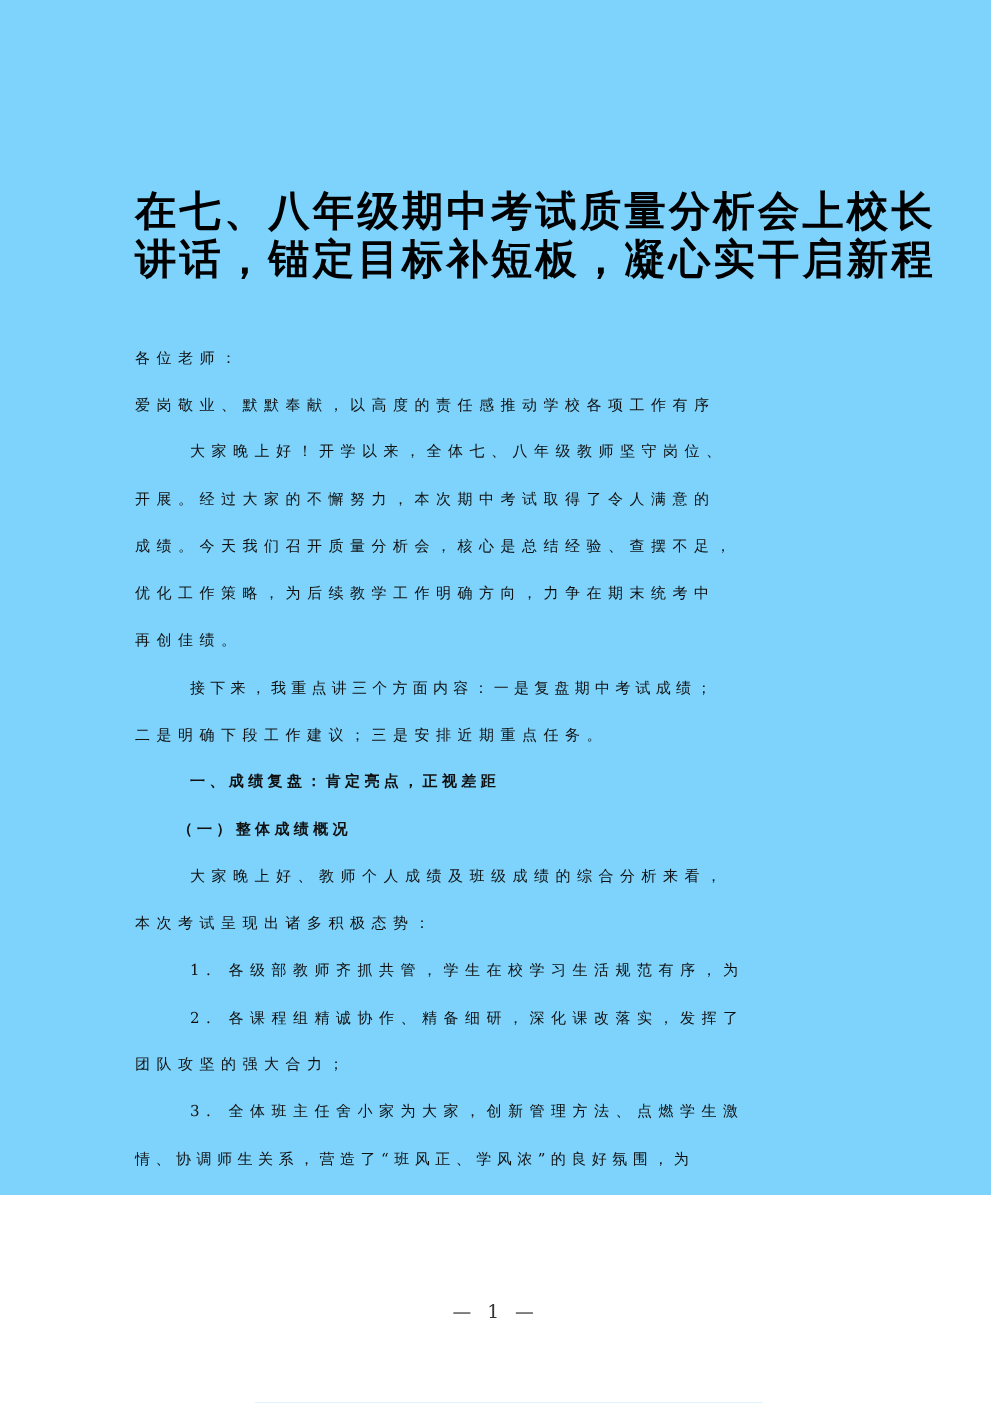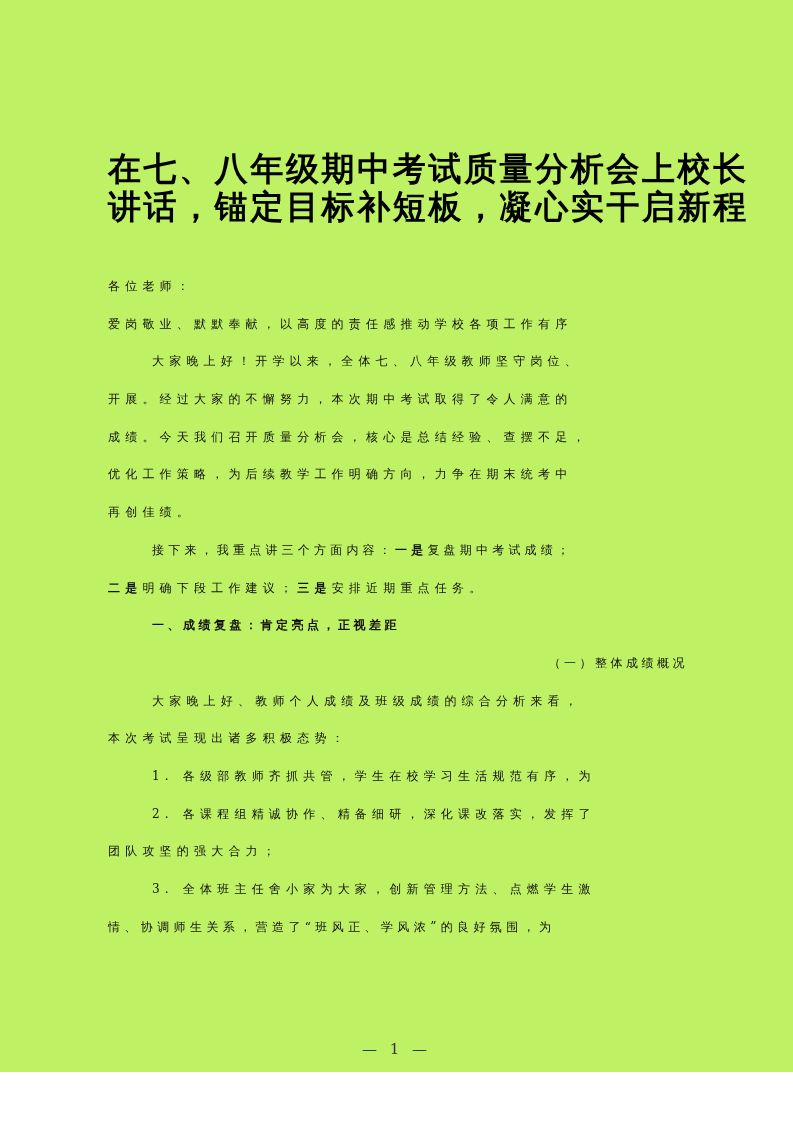--- a/index.html
+++ b/index.html
@@ -1,29 +1,29 @@
 <!DOCTYPE html>
 <html><head>
 <meta charset="utf-8">
 <style>
   html, body { margin: 0; padding: 0; background: #ffffff; }
   body { width: 793px; height: 1122px; position: relative; overflow: hidden;
          font-family: "DejaVu Serif", "Liberation Serif", serif; color: #111; }
-  .page { position: absolute; left: 0; top: 0; width: 793px; height: 1072px; background: #bef264; }
+  .page { position: absolute; left: 0; top: 0; width: 793px; height: 956px; background: #7dd3fc; }
   .title { position: absolute; left: 108px; top: 150px; width: 590px;
            font-family: "DejaVu Sans", "Liberation Sans", sans-serif; font-weight: bold;
            font-size: 33px; line-height: 38px; letter-spacing: 2.6px; color: #000; margin: 0; }
   .title div { white-space: nowrap; }
   .body { position: absolute; left: 108px; top: 268px; width: 580px; }
   .line { height: 37.7px; line-height: 37.7px; font-size: 12px; letter-spacing: 5.2px;
           white-space: nowrap; color: #111; }
   .indent { padding-left: 44px; }
   .h1 { font-family: "DejaVu Sans", "Liberation Sans", sans-serif; font-weight: bold; letter-spacing: 3.5px; }
-  .h2 { font-family: "DejaVu Sans", "Liberation Sans", sans-serif; font-weight: normal; letter-spacing: 3.5px; padding-left: 34px; text-align: right; }
-  .b { font-weight: bold; font-family: "DejaVu Sans", "Liberation Sans", sans-serif; }
+  .h2 { font-family: "DejaVu Sans", "Liberation Sans", sans-serif; font-weight: bold; letter-spacing: 3.5px; padding-left: 34px; }
+  .b { font-weight: normal; font-family: "DejaVu Sans", "Liberation Sans", sans-serif; }
   .pagenum { position: absolute; left: 0; width: 793px; top: 1040px; text-align: center;
              font-size: 15px; color: #333; letter-spacing: 4px; }
 </style>
 </head>
 <body>
 
 <div class="page">
 
   <h1 class="title">
     <div>在七、八年级期中考试质量分析会上校长</div>

